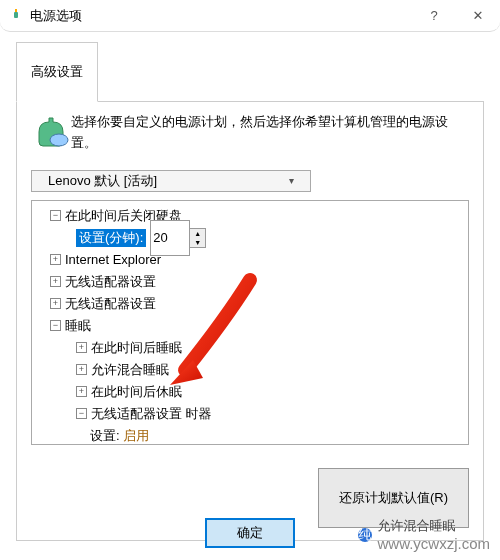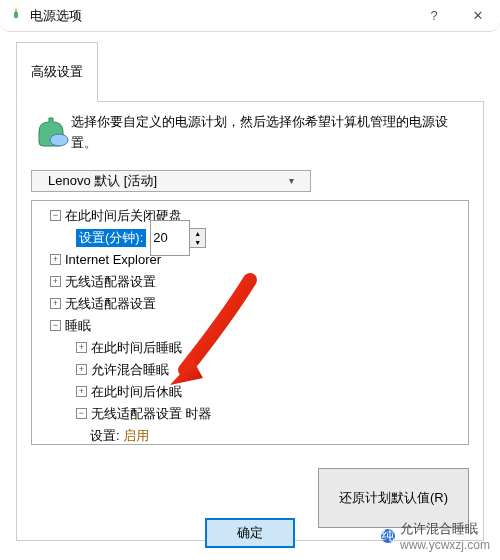--- a/index.html
+++ b/index.html
@@ -152,15 +152,15 @@
   <path d="M5 115 L28 90 L38 108 Z" fill="url(#g)"></path>
 </svg>
 
 <div class="watermark">
   <svg class="wm-icon" viewBox="0 0 16 16">
       <circle cx="8" cy="8" r="7" fill="#2a6fd6"></circle>
       <text x="8" y="12" text-anchor="middle" fill="#fff" font-size="10">纯</text>
     </svg>
   <div>
     <div>允许混合睡眠</div>
-    <div style="font-size:12px;color:#888">www.ycwxzj.com</div>
+    <div style="font-size:15px;color:#888">www.ycwxzj.com</div>
   </div>
 </div>
 
 </body></html>

